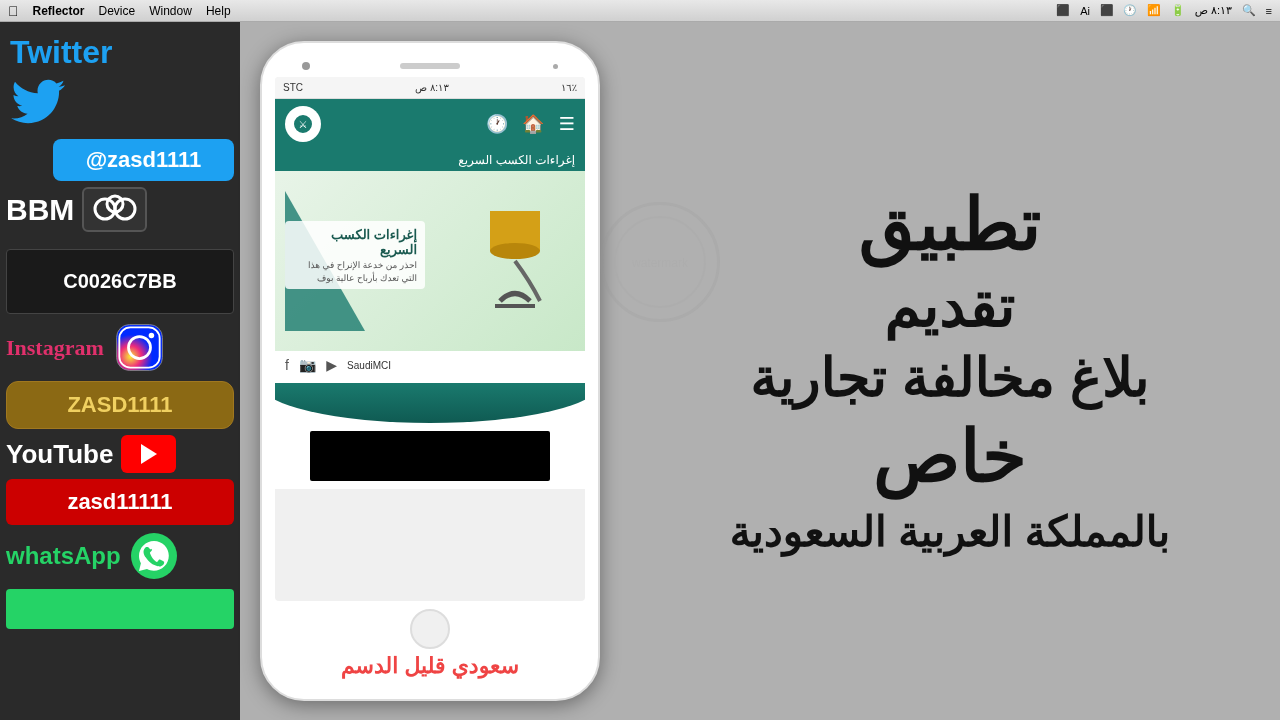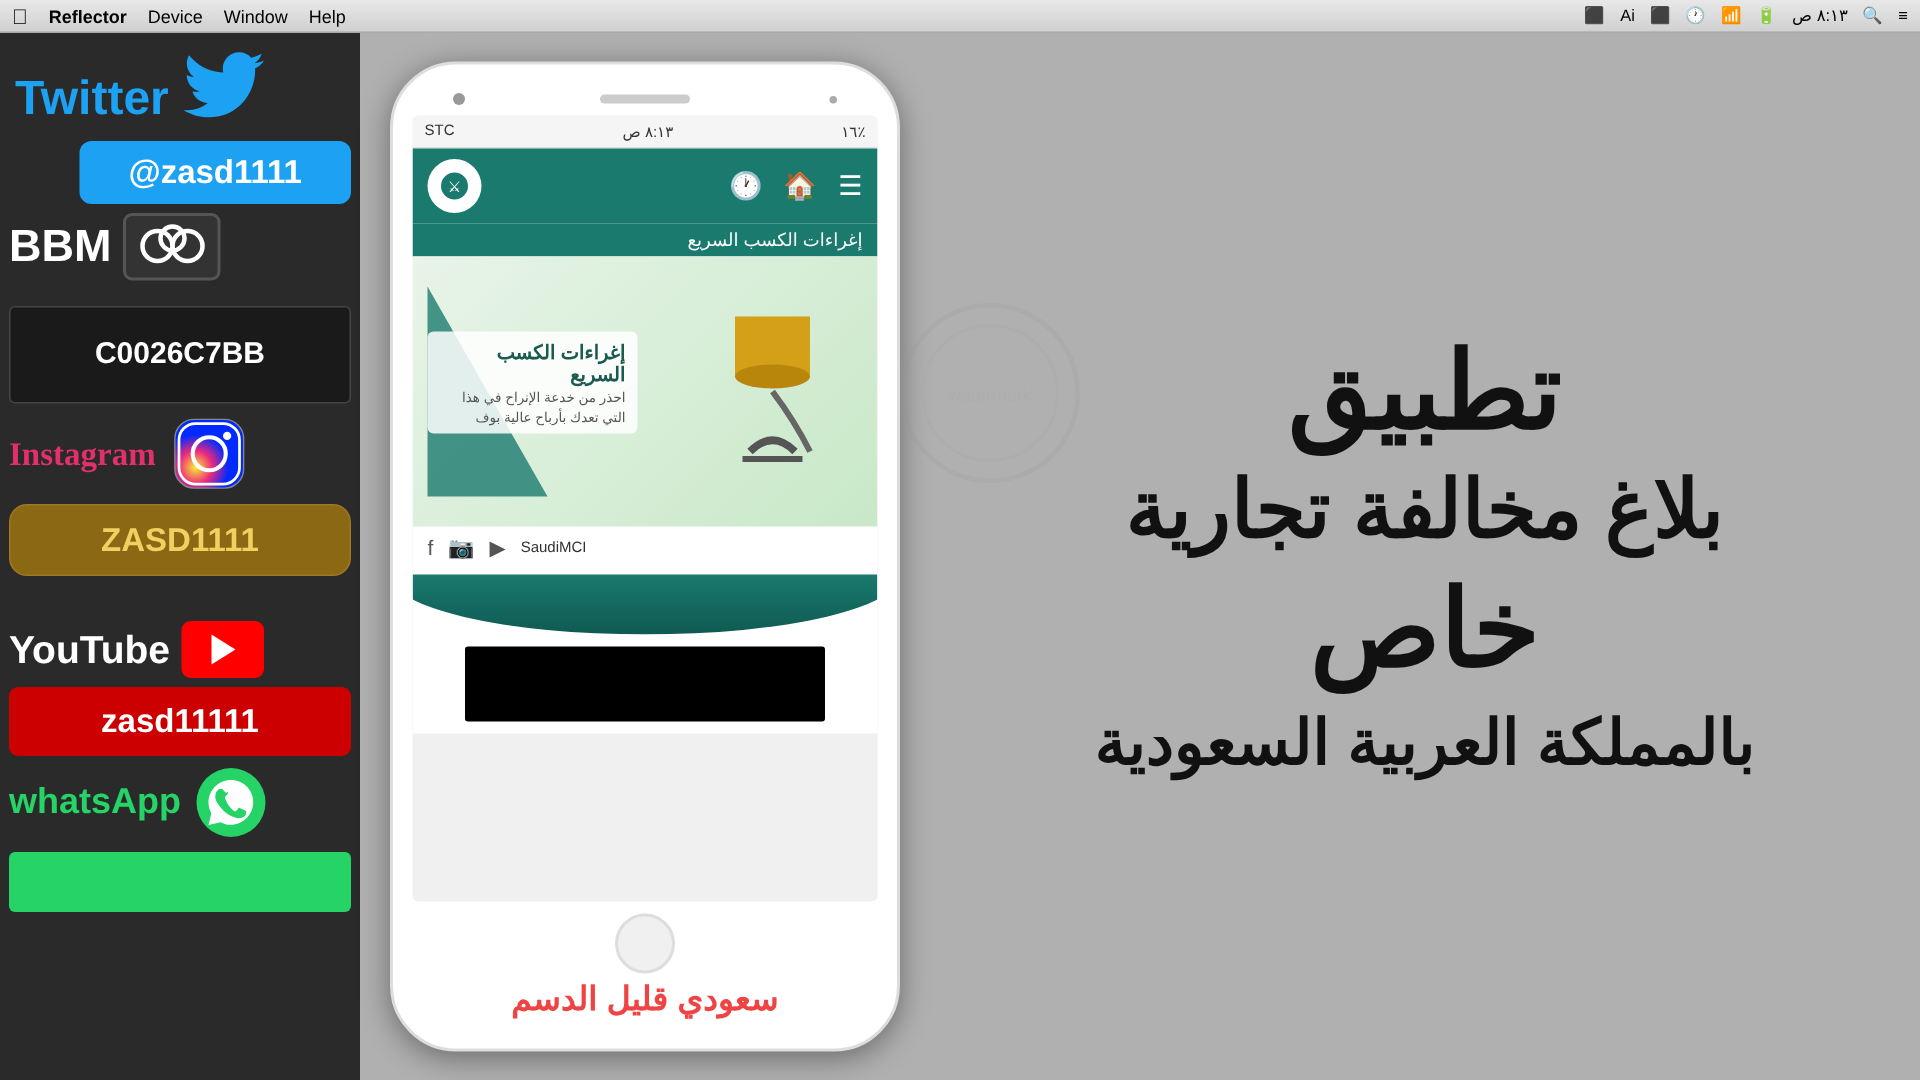--- a/index.html
+++ b/index.html
@@ -69,23 +69,24 @@
       display: flex;
       flex-direction: column;
       padding: 8px 6px;
       gap: 6px;
       flex-shrink: 0;
     }
 
     
     .twitter-section {
       display: flex;
-      align-items: flex-end;
+      align-items: flex-start;
       gap: 8px;
       padding: 4px;
+      flex-direction: column;
     }
     .twitter-text {
       color: #1da1f2;
       font-size: 32px;
       font-weight: bold;
       font-family: Arial, sans-serif;
     }
     .twitter-bird {
       width: 60px;
       height: 50px;
@@ -165,21 +166,20 @@
       border-radius: 12px;
       text-align: center;
       border: 1px solid #a07820;
     }
 
     
     .youtube-section {
       display: flex;
       align-items: center;
       gap: 8px;
-      margin-top: 24px;
     }
     .youtube-text {
       color: white;
       font-size: 26px;
       font-weight: bold;
     }
     .youtube-icon {
       background: #ff0000;
       width: 55px;
       height: 38px;
@@ -694,20 +694,21 @@
       <div class="phone-bottom">
         <div class="home-button"></div>
       </div>
 
       <div class="phone-caption">سعودي قليل الدسم</div>
     </div>
   </div>
 
   <div class="right-panel">
     <div class="arabic-title">تطبيق</div>
+    <div class="arabic-subtitle">تقديم</div>
     <div class="arabic-line3">بلاغ مخالفة تجارية</div>
     <div class="arabic-title">خاص</div>
     <div class="arabic-line4">بالمملكة العربية السعودية</div>
   </div>
 
   <div class="watermark">
     <svg width="100" height="100" viewBox="0 0 100 100">
       <circle cx="50" cy="50" r="45" fill="none" stroke="#aaa" stroke-width="2"></circle>
       <text x="50" y="55" font-size="12" text-anchor="middle" fill="#aaa">watermark</text>
     </svg>

